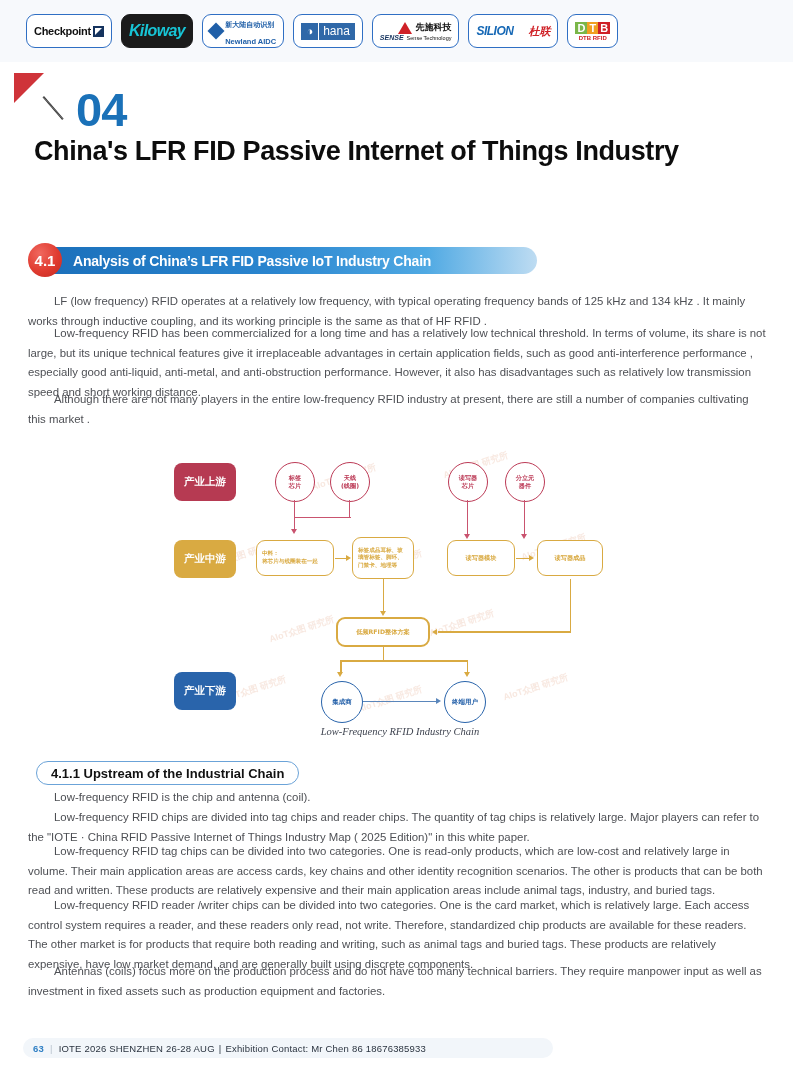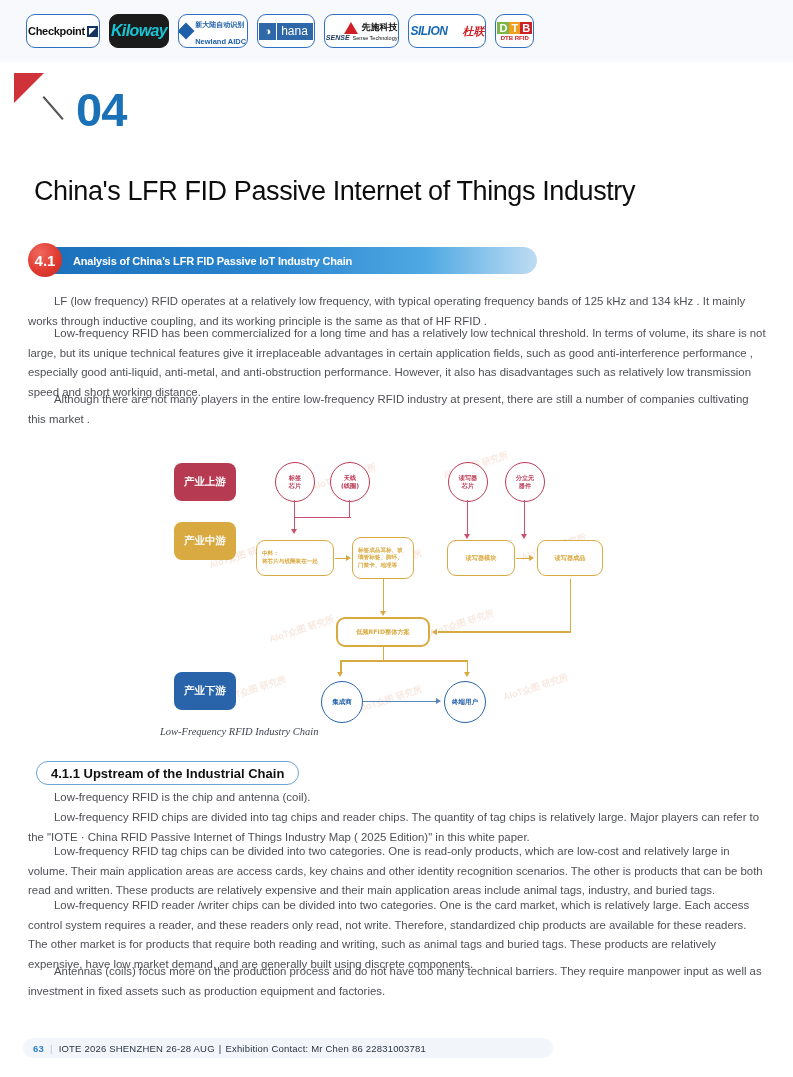--- a/index.html
+++ b/index.html
@@ -31,21 +31,21 @@
     gap: 9px;
   }
   .logo-card {
     border: 1px solid #2f6fc4;
     border-radius: 9px;
     background: #fff;
     height: 34px;
     display: flex;
     align-items: center;
     justify-content: center;
-    padding: 0 1px;
+    padding: 0 7px;
     box-sizing: border-box;
     overflow: hidden;
   }
   .logo-card.dark { background: #1b1b1b; border-color: #1b1b1b; }
 
   .lg-checkpoint {
     font-family: "Liberation Sans", sans-serif;
     font-weight: bold;
     font-size: 11px;
     color: #111;
@@ -133,42 +133,42 @@
     transform: rotate(49deg); transform-origin: left top;
     box-shadow: 0 1px 0 #3a3a3a;
   }
   .part-num {
     font-size: 47px; font-weight: bold; color: #1a71b8;
     letter-spacing: -1px; line-height: 1;
   }
   .main-title {
     position: absolute; left: 34px; top: 136px;
     width: 710px;
-    font-size: 27px; font-weight: normal; color: #0d0d0d;
-    line-height: 1.17; letter-spacing: -0.4px; margin-top: 40px;
+    font-size: 27px; font-weight: bold; color: #0d0d0d;
+    line-height: 1.17; letter-spacing: -0.4px;
   }
 
   
   .sec-pill {
     position: absolute; left: 33px; top: 247px;
     height: 27px; width: 504px;
     border-radius: 14px;
     background: linear-gradient(90deg, #1a6fba 0%, #2a85cf 48%, #4fa9e3 78%, #bedcf2 100%);
     display: flex; align-items: center;
   }
   .sec-badge {
     position: absolute; left: 28px; top: 243px;
     width: 34px; height: 34px; border-radius: 50%;
     background: radial-gradient(circle at 35% 30%, #f0685f 0%, #e03b30 55%, #c32a21 100%);
     display: flex; align-items: center; justify-content: center;
     color: #fff; font-size: 15px; font-weight: bold;
   }
   .sec-title {
     margin-left: 40px; color: #fff;
-    font-size: 11px; font-weight: bold; letter-spacing: -0.2px;
+    font-size: 14px; font-weight: bold; letter-spacing: -0.2px;
   }
 
   
   .para {
     position: absolute;
     left: 28px; width: 738px;
     font-size: 11.4px;
     line-height: 1.72;
     color: #4d4f54;
     text-align: left;
@@ -187,21 +187,21 @@
     font-weight: bold;
   }
   .stage {
     position: absolute; width: 62px; height: 38px;
     border-radius: 8px;
     display: flex; align-items: center; justify-content: center;
     color: #fff; font-size: 10.5px; font-weight: bold;
     font-family: "DejaVu Sans", sans-serif;
   }
   .stage.up { background: #b63a52; left: 14px; top: 18px; }
-  .stage.mid { background: #d9aa42; left: 14px; top: 77px; }
+  .stage.mid { background: #d9aa42; left: 14px; top: 95px; }
   .stage.down { background: #2964ab; left: 14px; top: 227px; }
 
   .node-c {
     position: absolute; width: 38px; height: 38px;
     border-radius: 50%; border: 1.6px solid #bc3a56;
     background: #fff;
     display: flex; flex-direction: column;
     align-items: center; justify-content: center;
     font-size: 6.2px; color: #bc3a56; font-weight: bold;
     line-height: 1.25; text-align: center;
@@ -228,21 +228,21 @@
     position: absolute; width: 0; height: 0;
   }
   .arw.dn-r { border-left: 3.5px solid transparent; border-right: 3.5px solid transparent; border-top: 5px solid #c9536f; }
   .arw.dn-g { border-left: 3.5px solid transparent; border-right: 3.5px solid transparent; border-top: 5px solid #d9aa42; }
   .arw.lf-g { border-top: 3.5px solid transparent; border-bottom: 3.5px solid transparent; border-right: 5px solid #d9aa42; }
   .arw.rt-g { border-top: 3.5px solid transparent; border-bottom: 3.5px solid transparent; border-left: 5px solid #d9aa42; }
   .arw.rt-b { border-top: 3.5px solid transparent; border-bottom: 3.5px solid transparent; border-left: 5px solid #5a86bb; }
 
   .diag-caption {
     position: absolute; left: 160px; top: 726px; width: 480px;
-    font-style: italic;
+    text-align: center; font-style: italic;
     font-size: 10.5px; color: #3f4450;
     font-family: "Liberation Serif", serif;
   }
 
   
   .sub-pill {
     position: absolute; left: 36px; top: 761px;
     height: 22px; padding: 0 14px;
     border: 1.4px solid #6ba3d8; border-radius: 12px;
     background: #fff;
@@ -447,14 +447,14 @@
 <div class="para" style="top:808px;"><span class="ind"></span><span>Low‐frequency RFID chips are divided into tag chips and reader chips. The quantity of tag chips is relatively large. Major players can refer to the "IOTE · China RFID Passive Internet of Things Industry Map ( 2025 Edition)" in this white paper.</span></div>
 <div class="para" style="top:842px;"><span class="ind"></span><span>Low‐frequency RFID tag chips can be divided into two categories. One is read‐only products, which are low‐cost and relatively large in volume. Their main application areas are access cards, key chains and other identity recognition scenarios. The other is products that can be both read and written. These products are relatively expensive and their main application areas include animal tags, industry, and buried tags.</span></div>
 <div class="para" style="top:896px;"><span class="ind"></span><span>Low‐frequency RFID reader /writer chips can be divided into two categories. One is the card market, which is relatively large. Each access control system requires a reader, and these readers only read, not write. Therefore, standardized chip products are available for these readers. The other market is for products that require both reading and writing, such as animal tags and buried tags. These products are relatively expensive, have low market demand, and are generally built using discrete components.</span></div>
 <div class="para" style="top:962px;"><span class="ind"></span><span>Antennas (coils) focus more on the production process and do not have too many technical barriers. They require manpower input as well as investment in fixed assets such as production equipment and factories.</span></div>
 
 <div class="footer">
   <span class="pg">63</span>
   <span class="sep">|</span>
   <span>IOTE 2026 SHENZHEN 26-28 AUG</span>
   <span style="margin:0 4px; color:#2b3440;">|</span>
-  <span>Exhibition Contact:  Mr Chen 86 22831003781</span>
+  <span>Exhibition Contact:  Mr Chen 86 18676385933</span>
 </div>
 
 </body></html>

